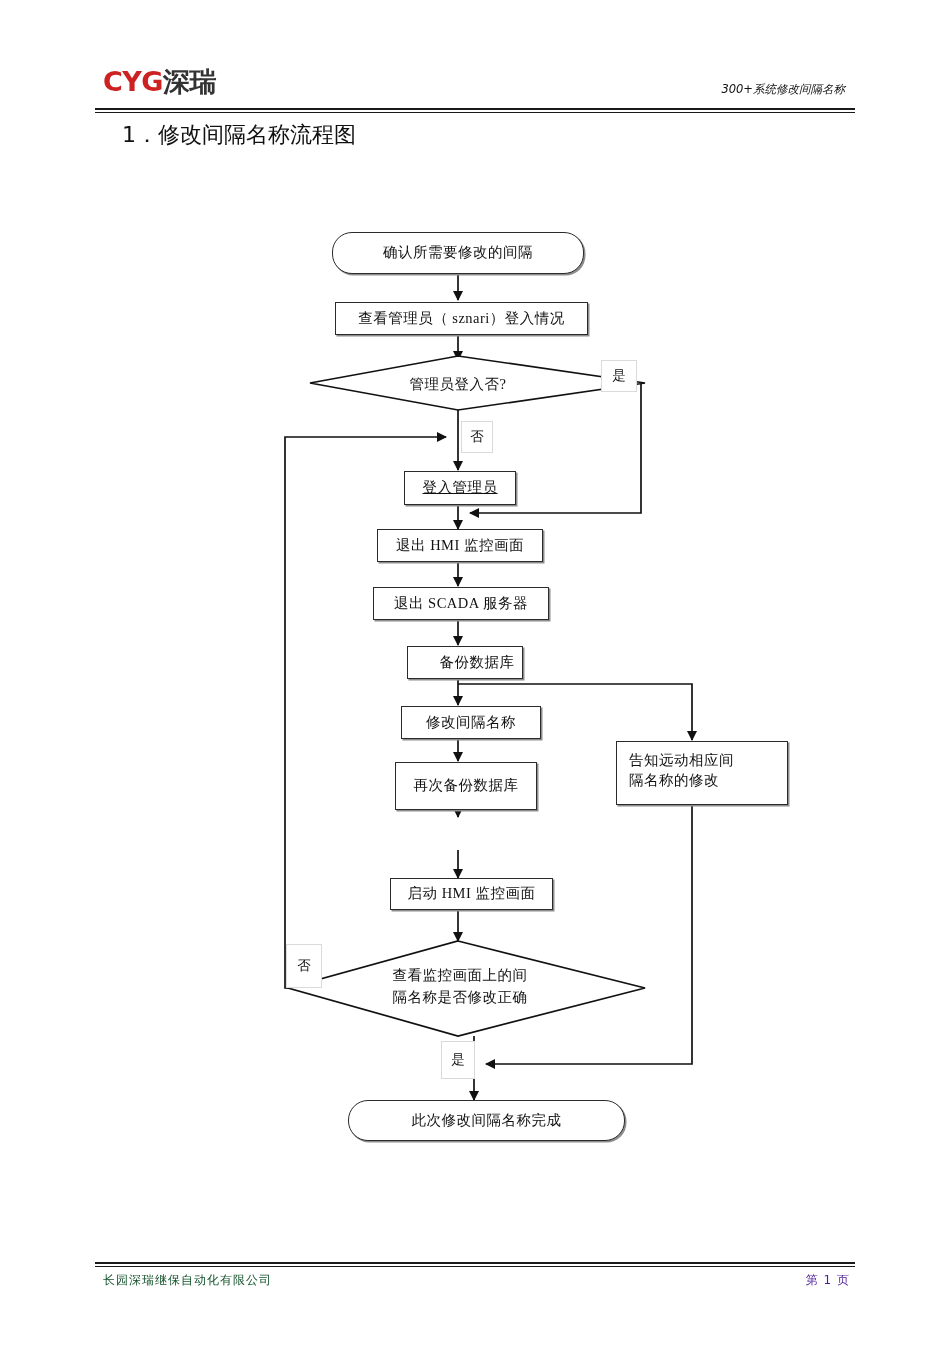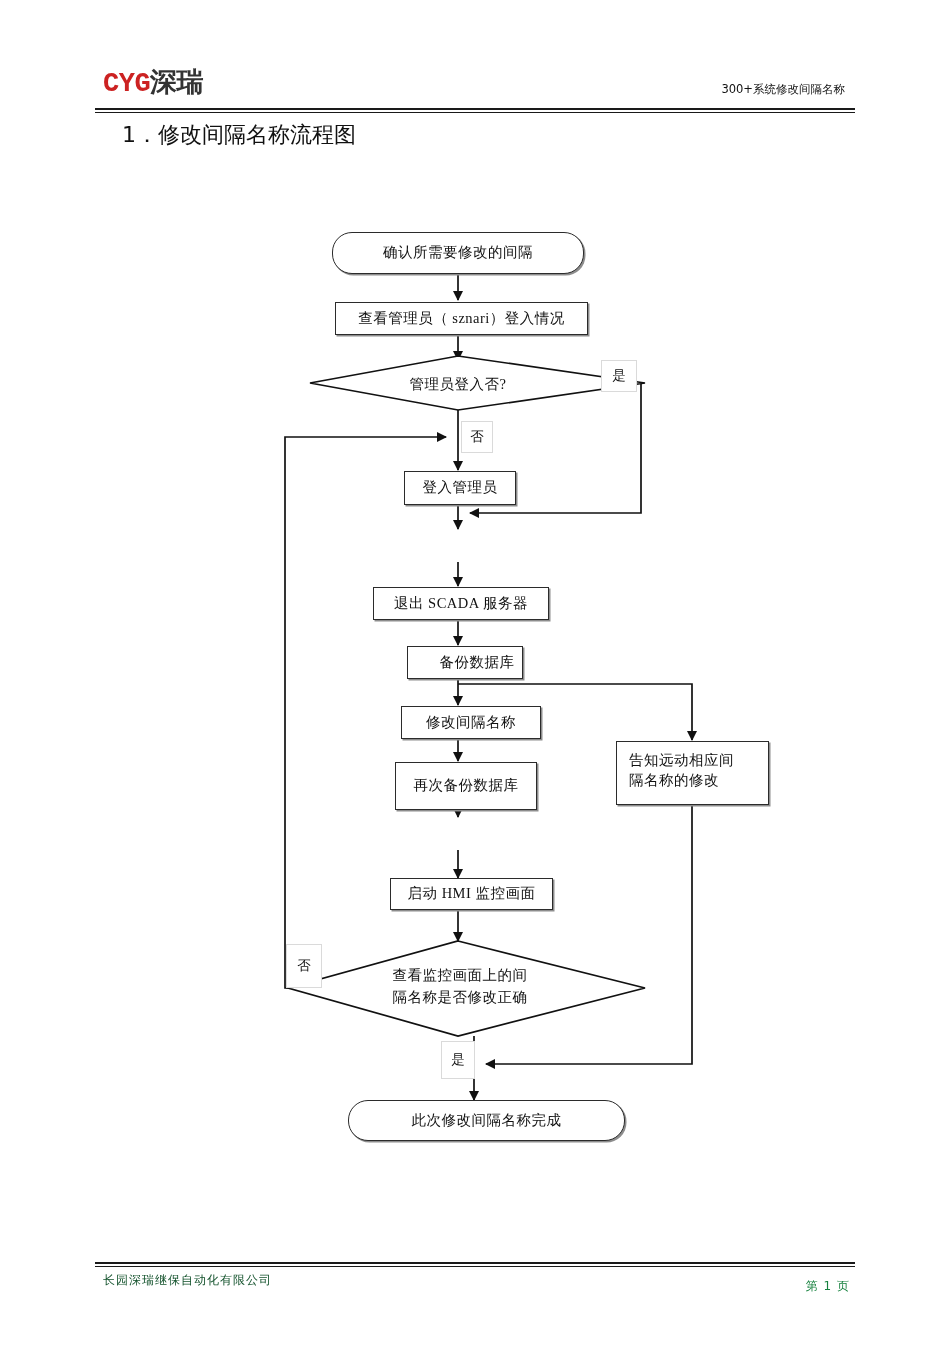--- a/index.html
+++ b/index.html
@@ -31,33 +31,33 @@
     font-family: "DejaVu Sans", sans-serif;
     font-weight: bold;
     font-size: 27px;
     letter-spacing: -0.5px;
     white-space: nowrap;
     line-height: 1;
   }
   .logo .logo-cyg {
     color: #cc2222;
     font-style: normal;
-    font-family: Liberation Mono, monospace;
   }
   .logo .logo-cn {
     color: #333333;
   }
   .header-right {
     position: absolute;
     right: 10px;
     top: 22px;
     font-size: 11.5px;
     font-family: "DejaVu Sans", sans-serif;
     color: #111;
     white-space: nowrap;
+    font-style: italic;
   }
   .header-rule {
     position: absolute;
     left: 95px;
     top: 108px;
     width: 760px;
     height: 0;
     border-top: 2.2px solid #1a1a1a;
     border-bottom: 1px solid #1a1a1a;
     box-sizing: content-box;
@@ -163,24 +163,23 @@
     color: #14532d;
     letter-spacing: 1px;
     white-space: nowrap;
   }
   .footer-right {
     position: absolute;
     right: 100px;
     top: 1272px;
     font-size: 12px;
     font-family: "DejaVu Sans", sans-serif;
-    color: #15803d;
+    color: #4c1d95;
     letter-spacing: 1px;
     white-space: nowrap;
-    margin-top: 6px;
   }
 </style>
 </head>
 <body>
 
 <div class="page-header">
   <div class="logo">
     <span class="logo-cyg">CYG</span><span class="logo-cn">深瑞</span>
   </div>
   <div class="header-right">300+系统修改间隔名称</div>
@@ -251,24 +250,27 @@
   <div class="node rect" style="left:335px; top:302px; width:253px; height:33px;">
     <span>查看管理员（ sznari）登入情况</span>
   </div>
 
   <div class="diamond-text" style="left:378px; top:374px; width:160px;">管理员登入否?</div>
 
   <div class="branch-label" style="left:601px; top:360px; width:36px; height:32px;">是</div>
 
   <div class="branch-label" style="left:461px; top:421px; width:32px; height:32px;">否</div>
 
-  <div class="node rect" style="left:404px; top:471px; width:112px; height:34px;">
+  <div class="node rect" style="left:404px; top:471px; width:112px; height:34px;text-decoration:underline;">
     <span>登入管理员</span>
   </div>
 
+  <div class="node rect" style="left:377px; top:529px; width:166px; height:33px;">
+    <span>退出 HMI 监控画面</span>
+  </div>
 
   <div class="node rect" style="left:373px; top:587px; width:176px; height:33px;">
     <span>退出 SCADA 服务器</span>
   </div>
 
   <div class="node rect" style="left:407px; top:646px; width:116px; height:33px;padding-left:24px;">
     <span>备份数据库</span>
   </div>
 
   <div class="node rect" style="left:401px; top:706px; width:140px; height:33px;">
@@ -277,21 +279,21 @@
 
   <div class="node rect" style="left:395px; top:762px; width:142px; height:48px;">
     <span>再次备份数据库</span>
   </div>
 
 
   <div class="node rect" style="left:390px; top:878px; width:163px; height:32px;">
     <span>启动 HMI 监控画面</span>
   </div>
 
-  <div class="node rect leftalign" style="left:616px; top:741px; width:153px; height:64px; display:block; padding-top:9px;">
+  <div class="node rect leftalign" style="left:616px; top:741px; width:172px; height:64px; display:block; padding-top:9px;">
     <div>告知远动相应间</div>
     <div>隔名称的修改</div>
   </div>
 
   <div class="diamond-text" style="left:355px; top:965px; width:210px;">
     <div>查看监控画面上的间</div>
     <div>隔名称是否修改正确</div>
   </div>
 
   <div class="branch-label" style="left:286px; top:944px; width:36px; height:44px;">否</div>

